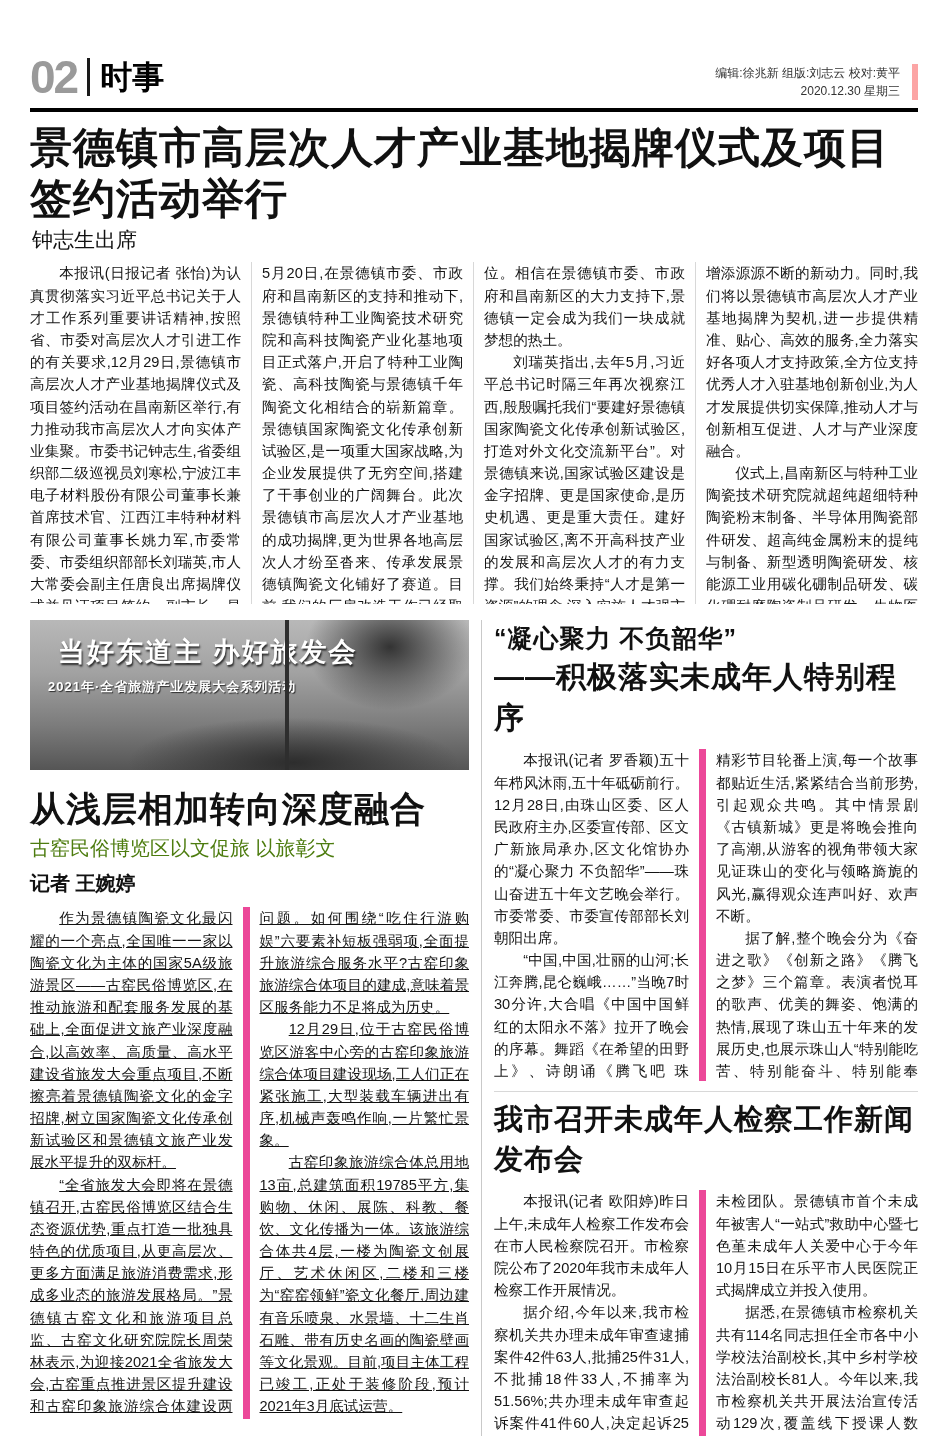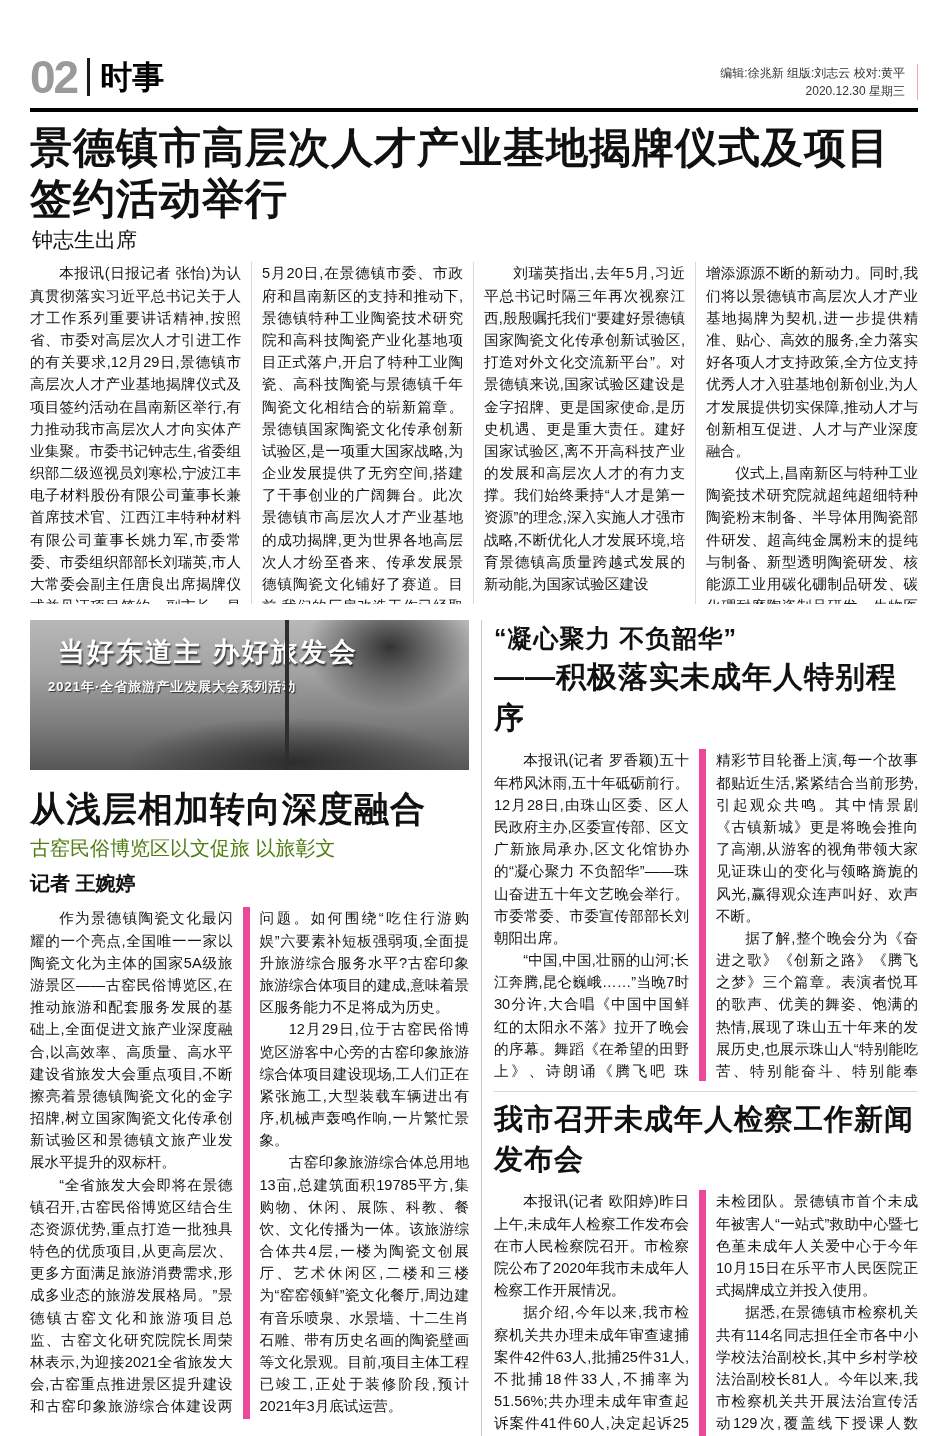--- a/index.html
+++ b/index.html
@@ -8,21 +8,21 @@
     background:#fff;box-sizing:border-box;padding:40px 30px 0 30px;
     font-family:"Liberation Sans",sans-serif;color:#111;overflow:hidden;
   }
   
   .masthead{display:flex;align-items:flex-end;justify-content:space-between;height:60px;}
   .mh-left{display:flex;align-items:center;gap:10px;}
   .page-num{font-size:46px;font-weight:700;color:#9a9a9a;line-height:1;letter-spacing:-2px;}
   .mh-bar{width:3px;height:38px;background:#1a1a1a;}
   .section-name{font-size:32px;font-weight:900;color:#000;line-height:1;}
   .mh-right{display:flex;align-items:center;gap:12px;}
-  .editor-info{text-align:right;font-size:12px;color:#333;line-height:1.5;padding-right:12px;border-right:1px solid #fca5a5;}
+  .editor-info{text-align:right;font-size:12px;color:#333;line-height:1.5;padding-right:12px;border-right:6px solid #fca5a5;}
   .brand{display:flex;align-items:center;gap:6px;}
   .brand-text{display:flex;flex-direction:column;line-height:1;}
   .brand-cn{font-size:25px;font-weight:900;font-family:"Liberation Serif",serif;}
   .brand-en{font-size:7px;color:#555;letter-spacing:1px;margin-top:3px;}
   .head-rule{height:4px;background:#000;margin-top:8px;}
   
   .headline{font-size:42px;font-weight:900;line-height:1.22;margin:10px 0 2px 0;letter-spacing:1px;}
   .byline{font-size:21px;margin:2px 0 8px 2px;color:#111;}
   .top-cols{display:grid;grid-template-columns:repeat(4,1fr);margin-top:4px;}
   .col{padding:0 10px;box-sizing:border-box;overflow:hidden;}
@@ -45,21 +45,21 @@
   }
   .banner::after{content:"";position:absolute;left:58%;top:0;width:4px;height:100%;background:#2e2e2e;}
   .banner-line1{position:absolute;left:28px;top:14px;font-size:27px;font-weight:900;text-shadow:1px 2px 2px rgba(0,0,0,.75);letter-spacing:2px;}
   .banner-line2{position:absolute;left:18px;top:58px;font-size:13px;font-weight:700;text-shadow:1px 1px 1px rgba(0,0,0,.7);letter-spacing:1px;}
   .t2-title{font-size:35px;font-weight:900;margin:16px 0 2px 0;letter-spacing:1px;}
   .t2-sub{font-size:20px;color:#4d7c0f;margin:2px 0 8px 0;}
   .t2-reporter{font-size:20px;font-weight:700;margin:0 0 10px 0;}
   .two-cols{display:grid;grid-template-columns:1fr 1fr;}
   .two-cols .col:first-child{padding-left:0;border-right:7px solid #ec4899;}
   .two-cols .col:last-child{padding-right:0;border-right:none;}
-  .t2-cols .col{height:512px;}
+  .t2-cols .col{height:512px;text-decoration:underline;}
   
   .t3-title1{font-size:25px;font-weight:900;margin:2px 0 0 0;letter-spacing:1px;}
   .t3-title2{font-size:30px;font-weight:900;margin:2px 0 10px 0;letter-spacing:1px;}
   .t3-cols .col{height:332px;}
   .article4{border-top:1px solid #d8d8d8;margin-top:10px;padding-top:8px;}
   .t4-title{font-size:29px;font-weight:900;margin:0 0 10px 0;letter-spacing:1px;}
   .t4-cols .col{height:336px;}
 </style>
 </head>
 <body>
@@ -85,20 +85,21 @@
     <h1 class="headline">景德镇市高层次人才产业基地揭牌仪式及项目签约活动举行</h1>
     <div class="byline">钟志生出席</div>
     <div class="top-cols">
       <div class="col">
           <p class="para indent">本报讯(日报记者 张怡)为认真贯彻落实习近平总书记关于人才工作系列重要讲话精神,按照省、市委对高层次人才引进工作的有关要求,12月29日,景德镇市高层次人才产业基地揭牌仪式及项目签约活动在昌南新区举行,有力推动我市高层次人才向实体产业集聚。市委书记钟志生,省委组织部二级巡视员刘寒松,宁波江丰电子材料股份有限公司董事长兼首席技术官、江西江丰特种材料有限公司董事长姚力军,市委常委、市委组织部部长刘瑞英,市人大常委会副主任唐良出席揭牌仪式并见证项目签约。副市长、昌南新区党工委书记徐耀纯主持仪式。</p>
         </div>
       <div class="col">
           <p class="para">5月20日,在景德镇市委、市政府和昌南新区的支持和推动下,景德镇特种工业陶瓷技术研究院和高科技陶瓷产业化基地项目正式落户,开启了特种工业陶瓷、高科技陶瓷与景德镇千年陶瓷文化相结合的崭新篇章。景德镇国家陶瓷文化传承创新试验区,是一项重大国家战略,为企业发展提供了无穷空间,搭建了干事创业的广阔舞台。此次景德镇市高层次人才产业基地的成功揭牌,更为世界各地高层次人才纷至沓来、传承发展景德镇陶瓷文化铺好了赛道。目前,我们的厂房改造工作已经取得了决定性成果,主要设备的基础工作已经完成,我们有信心、有能力在最短的时间里,将设备安装调试到</p>
         </div>
       <div class="col">
+          <p class="para">位。相信在景德镇市委、市政府和昌南新区的大力支持下,景德镇一定会成为我们一块成就梦想的热土。</p>
           <p class="para indent">刘瑞英指出,去年5月,习近平总书记时隔三年再次视察江西,殷殷嘱托我们“要建好景德镇国家陶瓷文化传承创新试验区,打造对外文化交流新平台”。对景德镇来说,国家试验区建设是金字招牌、更是国家使命,是历史机遇、更是重大责任。建好国家试验区,离不开高科技产业的发展和高层次人才的有力支撑。我们始终秉持“人才是第一资源”的理念,深入实施人才强市战略,不断优化人才发展环境,培育景德镇高质量跨越式发展的新动能,为国家试验区建设</p>
         </div>
       <div class="col">
           <p class="para">增添源源不断的新动力。同时,我们将以景德镇市高层次人才产业基地揭牌为契机,进一步提供精准、贴心、高效的服务,全力落实好各项人才支持政策,全方位支持优秀人才入驻基地创新创业,为人才发展提供切实保障,推动人才与创新相互促进、人才与产业深度融合。</p>
           <p class="para indent">仪式上,昌南新区与特种工业陶瓷技术研究院就超纯超细特种陶瓷粉末制备、半导体用陶瓷部件研发、超高纯金属粉末的提纯与制备、新型透明陶瓷研发、核能源工业用碳化硼制品研发、碳化硼耐磨陶瓷制品研发、生物医用陶瓷材料研发等多种特种工业陶瓷研究成果进行了签约。</p>
         </div>
     </div>
   </div>
 
   <div class="bottom">

